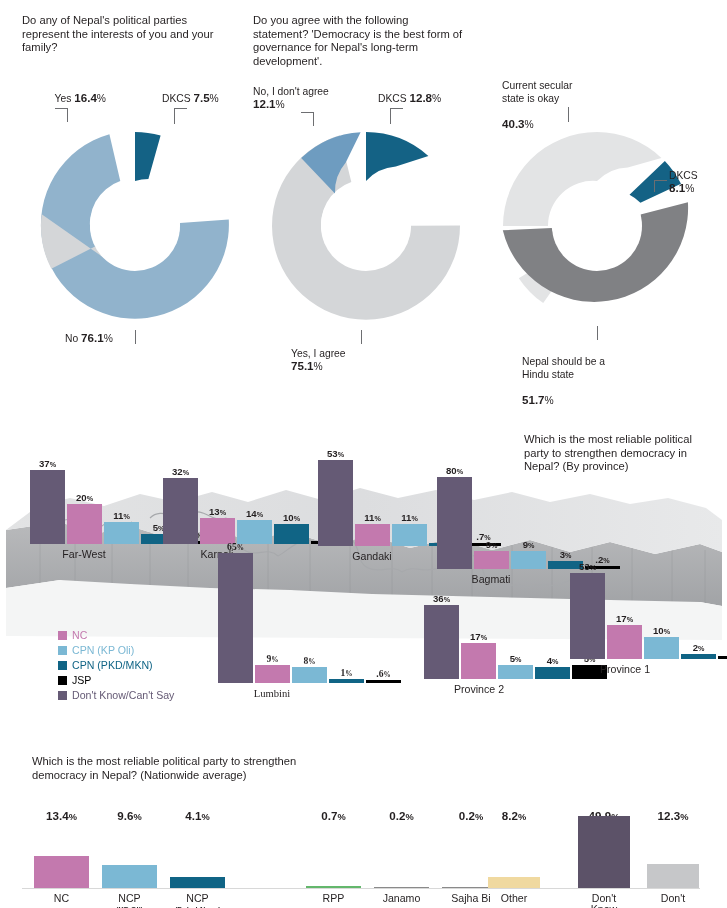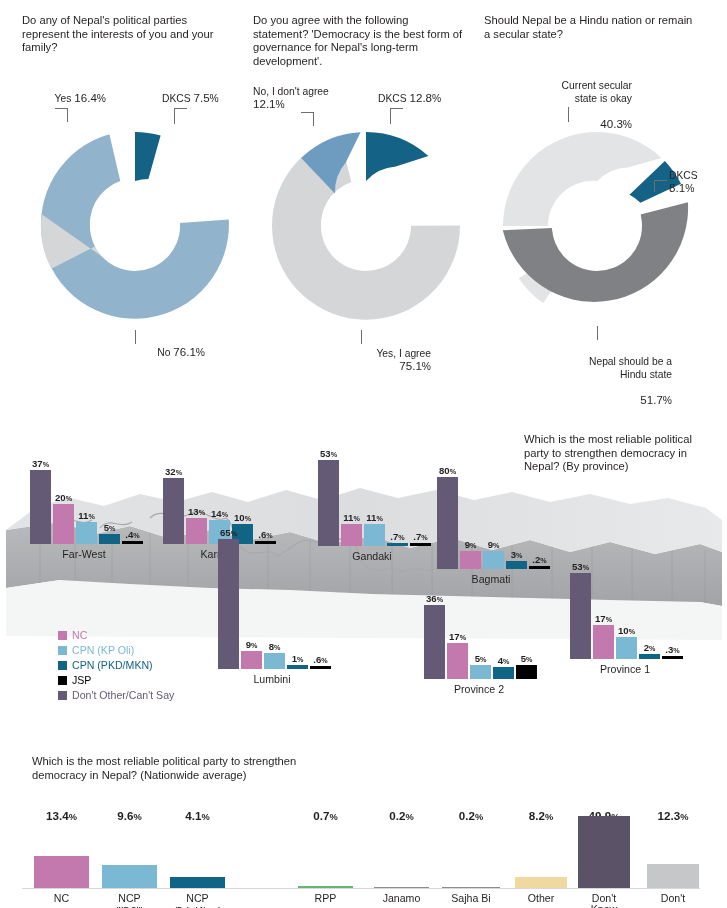--- a/index.html
+++ b/index.html
@@ -14,35 +14,35 @@
   .q-title{font-size:11.2px;line-height:13.6px;color:#231f20;font-weight:400;}
   .sub-title{font-size:11.2px;line-height:14px;color:#231f20;font-weight:400;}
 
   
   .panel{position:absolute;top:0;width:228px;height:400px;}
   .panel .q-title{position:absolute;left:0;top:14px;width:210px;}
   .panel .sub-title{position:absolute;left:0;top:62px;width:220px;}
   .donut-wrap{position:absolute;left:0;top:0;width:228px;height:400px;}
 
   .lbl{position:absolute;font-size:10.3px;line-height:12.4px;color:#231f20;}
-  .lbl b{font-weight:400;font-size:11.6px;}
-  .lbl.ctr{text-align:right;}
+  .lbl b{font-weight:700;font-size:11.6px;}
+  .lbl.ctr{text-align:left;}
   .lbl.rt{text-align:right;}
 
   .leader{position:absolute;background:#6d6e71;}
   .leader.v{width:1px;}
   .leader.h{height:1px;}
 
   
   .mapsec{position:absolute;left:0;top:410px;width:727px;height:325px;}
   .map-canvas{position:absolute;left:0;top:0;width:727px;height:325px;}
 
   .grp{position:absolute;}
   .bars{position:absolute;bottom:16px;left:0;display:flex;align-items:flex-end;gap:2px;}
-  .bar{position:relative;width:21px;}
+  .bar{position:relative;width:35px;}
   .bar .v{
     position:absolute;left:50%;transform:translateX(-50%);
     bottom:100%;margin-bottom:1px;white-space:nowrap;
     font-size:9.6px;font-weight:700;color:#231f20;
   }
   .bar .v i{font-style:normal;font-size:7.2px;font-weight:700;}
   .grp .pname{
     position:absolute;bottom:0;left:0;width:100%;text-align:center;
     font-size:10.6px;color:#231f20;white-space:nowrap;
   }
@@ -98,21 +98,21 @@
     <div class="leader h" style="left:33px;top:108px;width:13px;"></div>
 
     <div class="lbl" style="left:140px;top:92px;width:100px;">
       <span>DKCS</span>
       <b>7.5</b><span>%</span>
     </div>
     <div class="leader v" style="left:152px;top:108px;height:16px;"></div>
     <div class="leader h" style="left:152px;top:108px;width:13px;"></div>
 
     <div class="leader v" style="left:113px;top:330px;height:14px;"></div>
-    <div class="lbl ctr" style="left:43px;top:346px;width:140px;">
+    <div class="lbl ctr" style="left:43px;top:332px;width:140px;">
       <span>No</span>
       <b>76.1</b><span>%</span>
     </div>
   </div>
 
   <div class="panel" style="left:253px;">
     <div class="q-title">Do you agree with the following statement? 'Democracy is the best form of governance for Nepal's long-term development'.</div>
 
     <svg class="donut-wrap" viewBox="0 0 228 400">
 
@@ -139,21 +139,20 @@
     <div class="leader h" style="left:137px;top:108px;width:13px;"></div>
 
     <div class="leader v" style="left:108px;top:330px;height:14px;"></div>
     <div class="lbl ctr" style="left:38px;top:348px;width:140px;">
       <span>Yes, I agree</span><br>
       <b>75.1</b><span>%</span>
     </div>
   </div>
 
   <div class="panel" style="left:484px;">
-    <div class="q-title">Should Nepal be a Hindu nation or remain a secular state?</div>
 
     <svg class="donut-wrap" viewBox="0 0 228 400">
 
       <path d="M113 132 A94 94 0 0 1 147.3 138.5 L129.4 179.4 A45 45 0 0 0 113 181 Z" fill="#e3e4e5" transform="rotate(214.9 113 226)"></path>
       <path d="M113 132 A94 94 0 0 0 19 226 L64 226 A45 45 0 0 1 113 181 Z" fill="#e3e4e5"></path>
       <path d="M113 132 A94 94 0 0 1 177.4 158 L143.8 167.4 A45 45 0 0 0 113 181 Z" fill="#e3e4e5"></path>
 
       <path d="M113 132 A94 94 0 0 1 140.7 136.2 L126.3 178.6 A45 45 0 0 0 113 181 Z" fill="#146285" transform="rotate(46.2 113 226)"></path>
 
       <path d="M113 132 A94 94 0 0 1 93.2 318.2 L103.5 270.3 A45 45 0 0 0 113 181 Z" fill="#808184" transform="rotate(75.3 113 226)"></path>
@@ -293,21 +292,21 @@
           <div style="background:#106485;height:20px;"></div>
         </div>
         <div class="bar">
           <span class="v"><span>.6</span><i>%</i></span>
           <div style="background:#000000;height:3px;"></div>
         </div>
       </div>
       <div class="pname">Karnali</div>
     </div>
 
-    <div class="grp" style="left:218px;top:110px;width:108px;height:165px;">
+    <div class="grp" style="left:218px;top:124px;width:108px;height:165px;font-family:Liberation Serif, serif;">
       <div class="bars">
         <div class="bar">
           <span class="v"><span>65</span><i>%</i></span>
           <div style="background:#655a75;height:130px;"></div>
         </div>
         <div class="bar">
           <span class="v"><span>9</span><i>%</i></span>
           <div style="background:#c379ae;height:18px;"></div>
         </div>
         <div class="bar">
@@ -444,21 +443,21 @@
       <div class="lgrow">
         <span class="swatch" style="background:#106485;"></span>
         <span class="ltext" style="color:#106485;">CPN (PKD/MKN)</span>
       </div>
       <div class="lgrow">
         <span class="swatch" style="background:#000000;"></span>
         <span class="ltext" style="color:#000000;">JSP</span>
       </div>
       <div class="lgrow">
         <span class="swatch" style="background:#655a75;"></span>
-        <span class="ltext" style="color:#655a75;">Don't Other/Can't Say</span>
+        <span class="ltext" style="color:#655a75;">Don't Know/Can't Say</span>
       </div>
     </div>
   </div>
 
   <div class="bottom">
     <div class="q-title">Which is the most reliable political party to strengthen democracy in Nepal? (Nationwide average)</div>
 
     <div class="bchart">
       <div class="baseline"></div>
 
@@ -474,39 +473,39 @@
         <span class="bname"><span>NCP</span><small>(KP Oli)</small></span>
       </div>
 
       <div class="bcol" style="left:148px;width:55px;height:64px;">
         <span class="bval"><span>4.1</span><i>%</i></span>
         <div class="bbar" style="height:11px;background:#106485;"></div>
         <span class="bname"><span>NCP</span><small>(Dahal-Nepal</small></span>
       </div>
 
 
-      <div class="bcol" style="left:276px;width:55px;height:64px;">
+      <div class="bcol" style="left:284px;width:55px;height:64px;">
         <span class="bval"><span>0.7</span><i>%</i></span>
         <div class="bbar" style="height:2px;background:#63b76c;"></div>
         <span class="bname"><span>RPP</span></span>
       </div>
 
       <div class="bcol" style="left:352px;width:55px;height:64px;">
         <span class="bval"><span>0.2</span><i>%</i></span>
         <div class="bbar" style="height:1px;background:#8a8a8a;"></div>
         <span class="bname"><span>Janamo</span></span>
       </div>
 
       <div class="bcol" style="left:420px;width:58px;height:64px;">
         <span class="bval"><span>0.2</span><i>%</i></span>
         <div class="bbar" style="height:1px;background:#8a8a8a;"></div>
         <span class="bname"><span>Sajha Bi</span></span>
       </div>
 
-      <div class="bcol" style="left:493px;width:52px;height:64px;text-decoration:underline;">
+      <div class="bcol" style="left:466px;width:52px;height:64px;text-decoration:underline;">
         <span class="bval"><span>8.2</span><i>%</i></span>
         <div class="bbar" style="height:11px;background:#f0d9a0;"></div>
         <span class="bname"><span>Other</span></span>
       </div>
 
       <div class="bcol" style="left:556px;width:52px;height:64px;">
         <span class="bval"><span>49.9</span><i>%</i></span>
         <div class="bbar" style="height:72px;background:#5c5268;"></div>
         <span class="bname" style="white-space:pre-line;line-height:11px;"><span>Don't
 Know</span></span>

